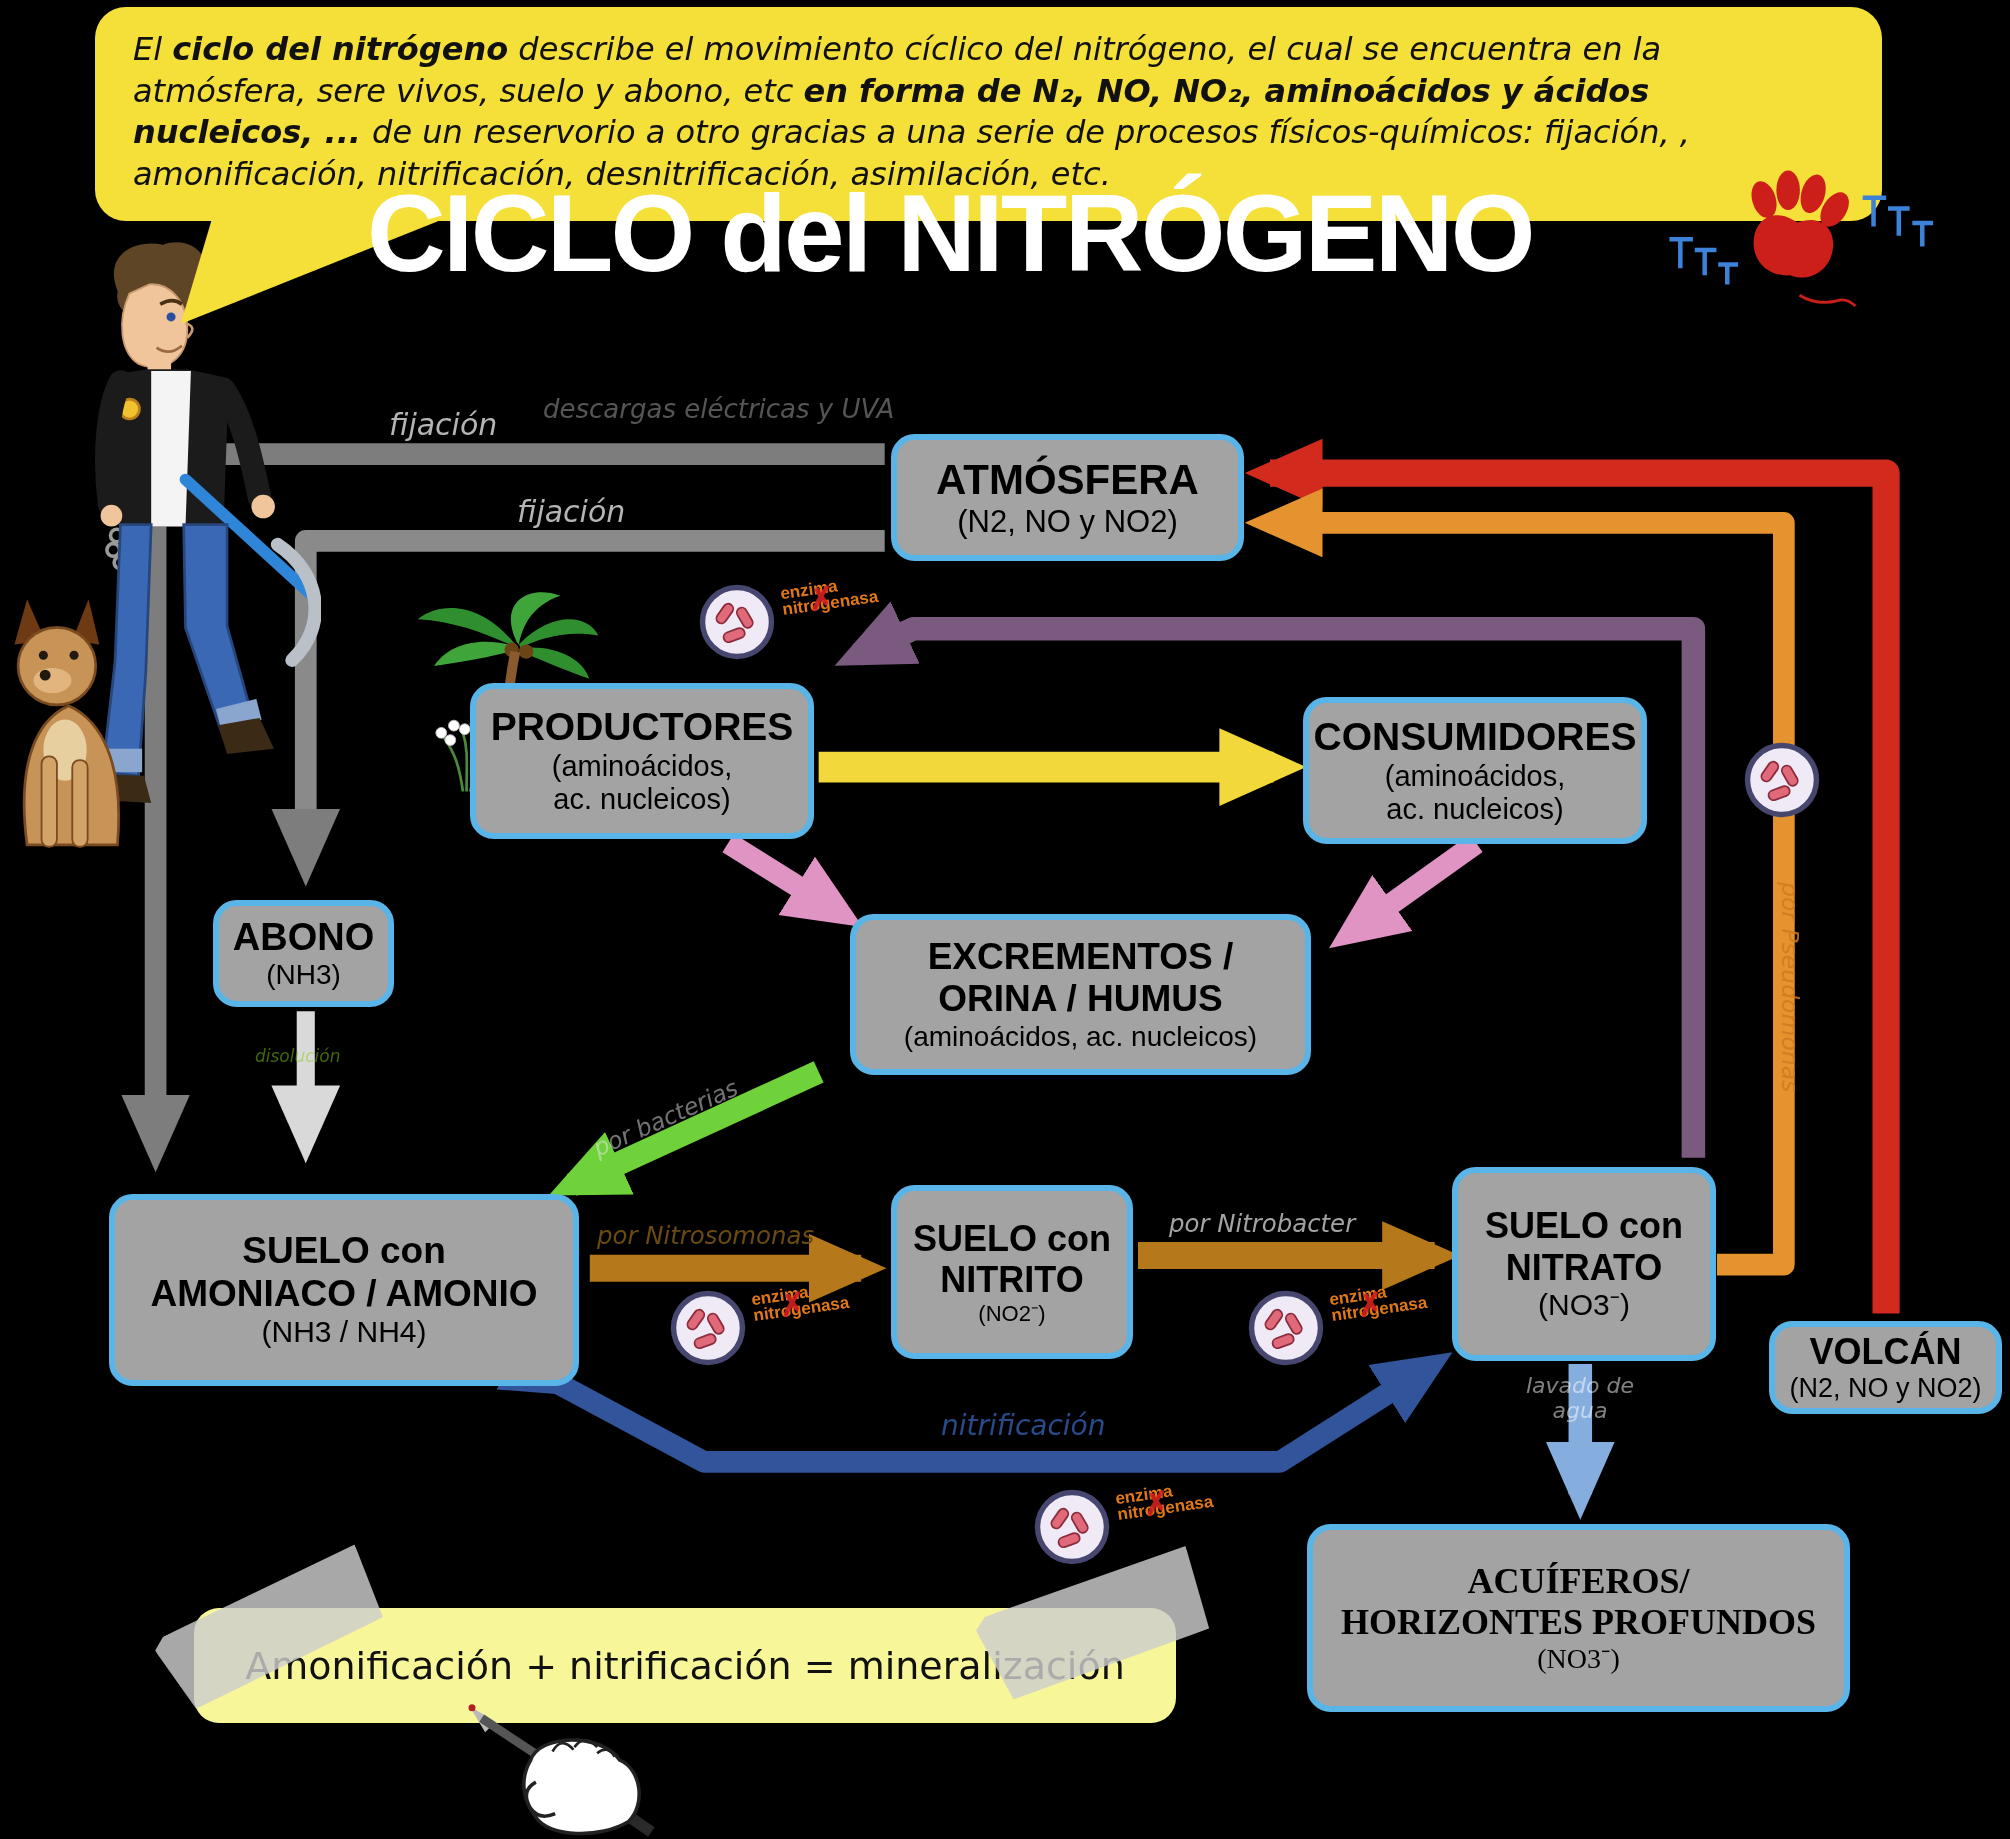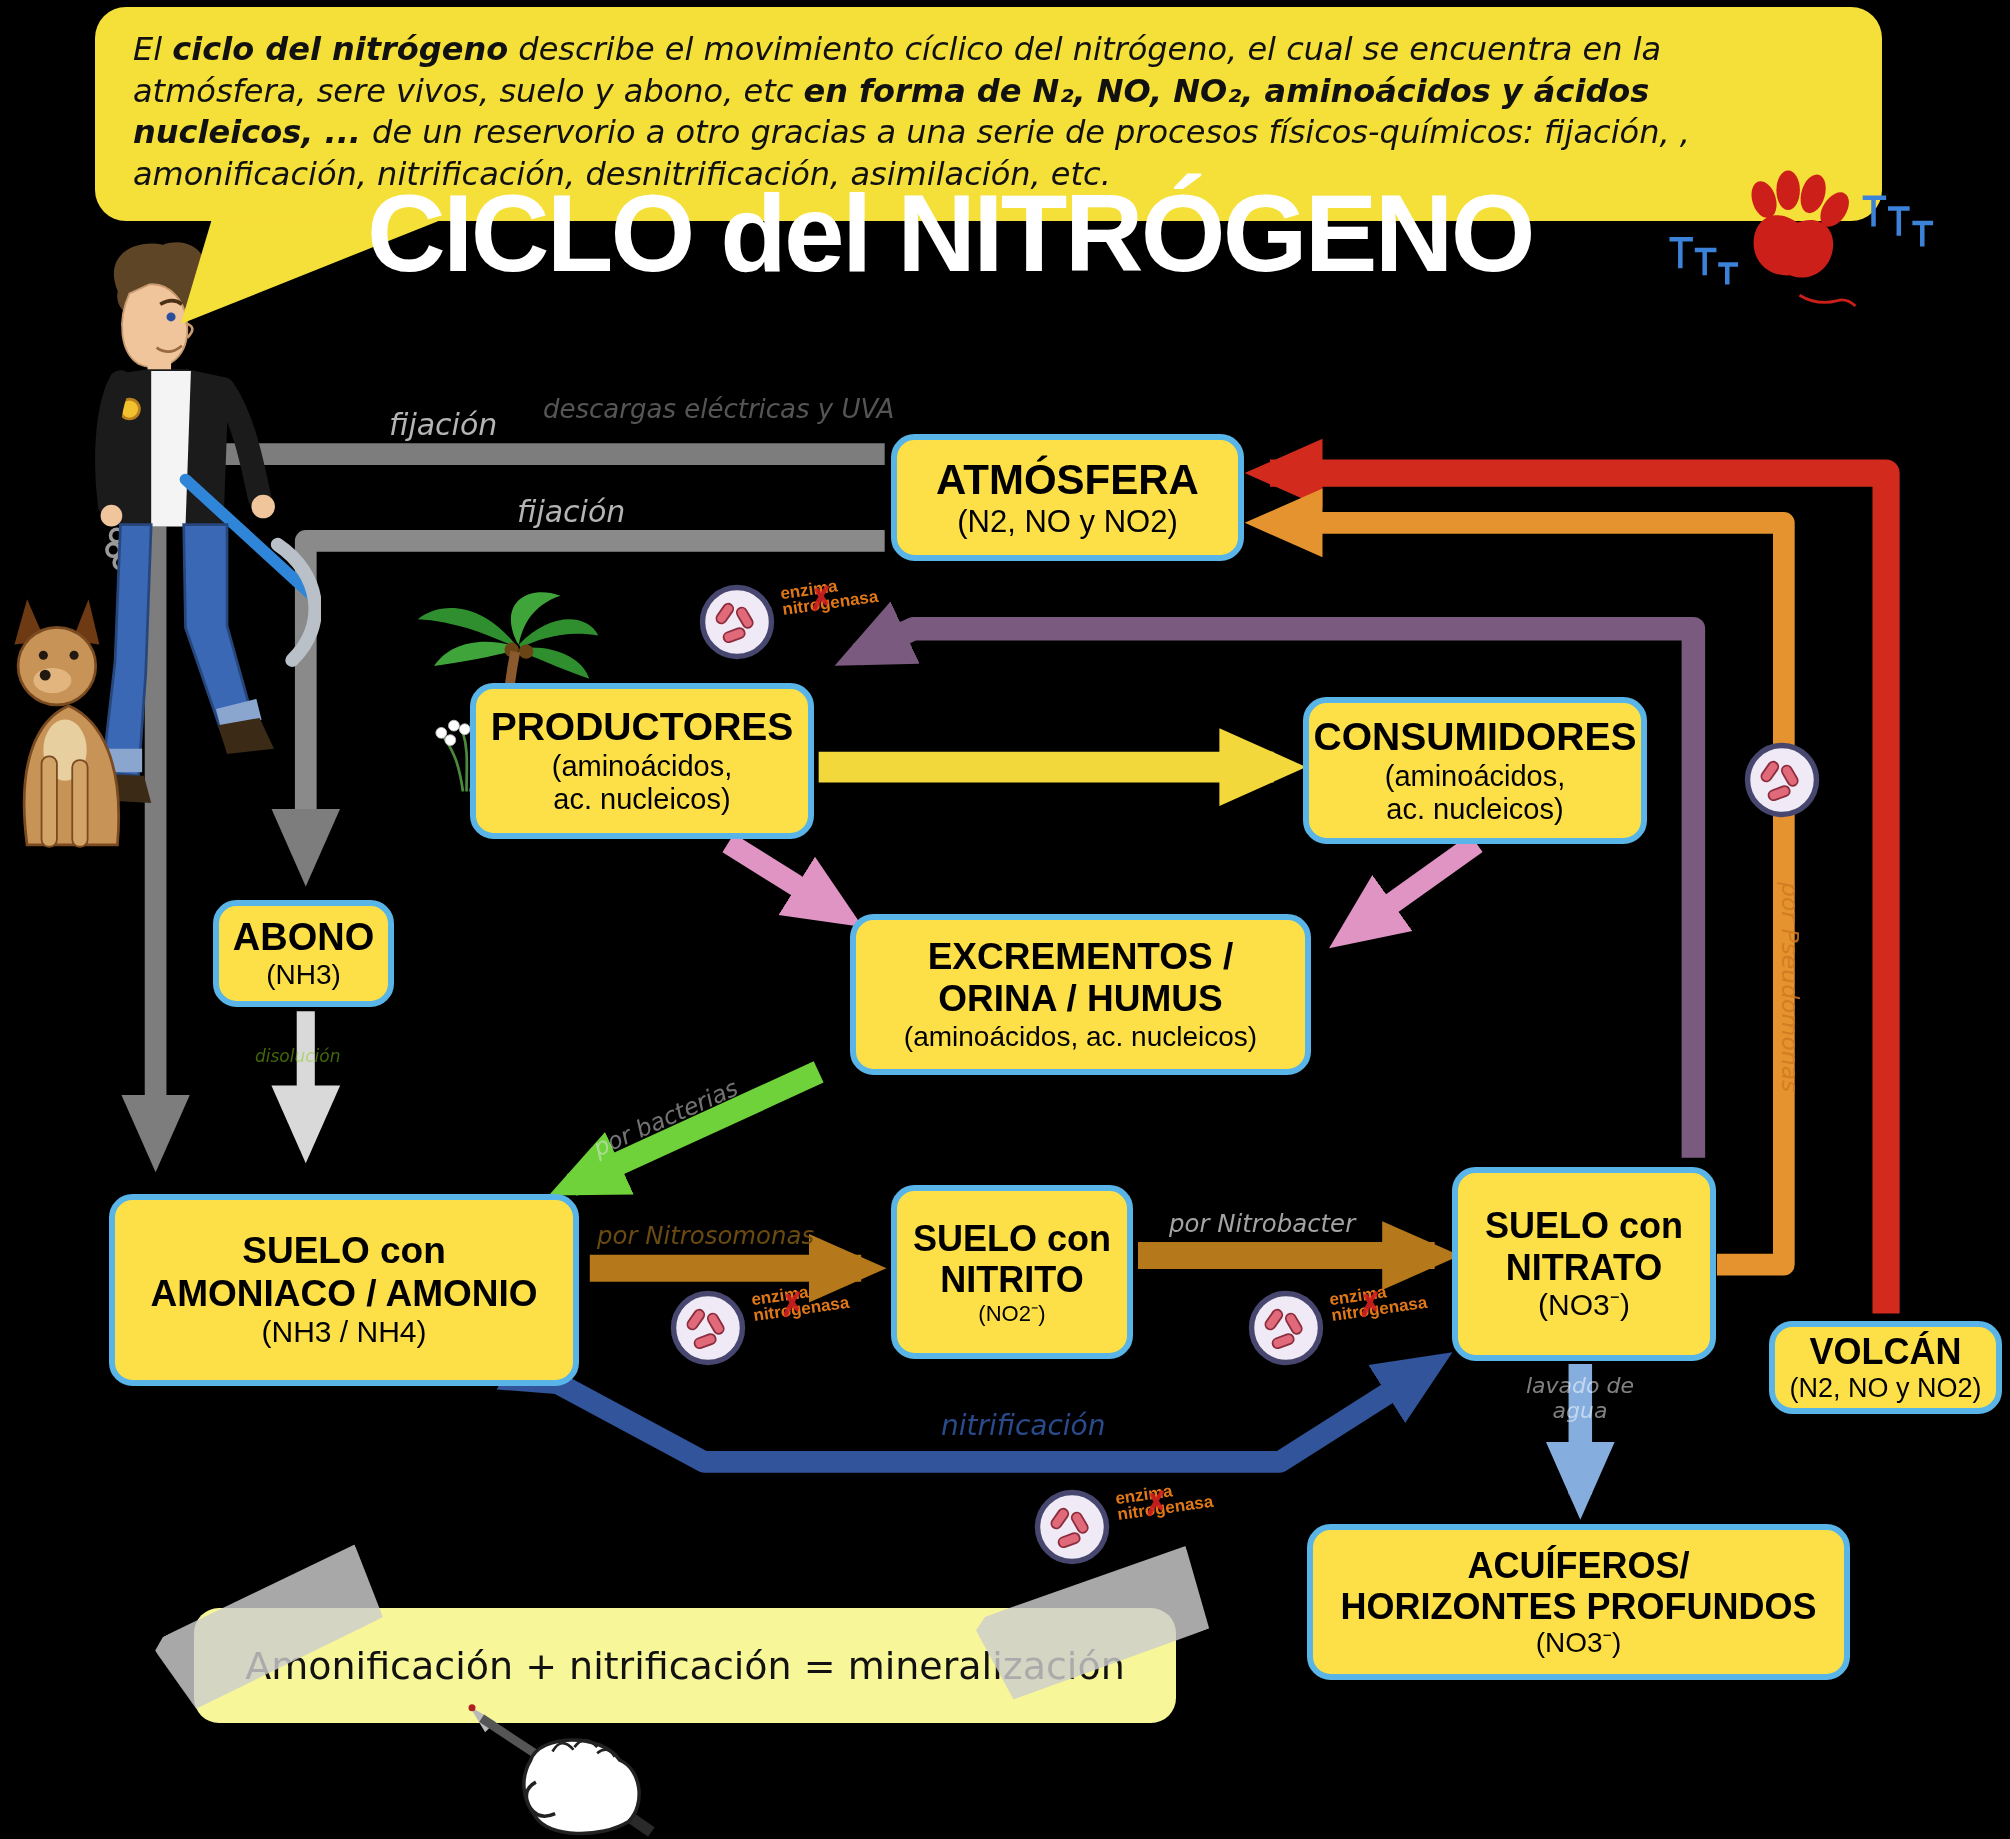--- a/index.html
+++ b/index.html
@@ -1,21 +1,21 @@
 <!DOCTYPE html>
 <html style="font-size:14.5px"><head>
 <meta charset="utf-8">
 <style>
   html,body{margin:0;padding:0;background:#000;}
   #canvas{position:relative;width:2010px;height:1839px;background:#000;overflow:hidden;
           font-family:"Liberation Sans",sans-serif;}
   .abs{position:absolute;}
   
   .node{position:absolute;display:flex;flex-direction:column;align-items:center;justify-content:center;
-        background:#fde047;border:6.3px solid #59b5e8;border-radius:23.5px;color:#000;line-height:1.15;
+        background:#a3a3a3;border:6.3px solid #59b5e8;border-radius:23.5px;color:#000;line-height:1.15;
         text-align:center;box-sizing:border-box;padding:4px 9px;}
   .node .t{font-weight:700;}
   .node .s{font-weight:400;}
   
   #bubble{position:absolute;left:95px;top:7.2px;width:1787px;height:214px;background:#f5df39;
           border-radius:31px;padding:22px 38px;box-sizing:border-box;color:#111;
           font-family:"DejaVu Sans",sans-serif;font-style:italic;font-size:32px;line-height:1.3;}
   #bubble .b{font-weight:700;}
   
   #title{position:absolute;left:208px;top:170px;width:1484px;text-align:center;color:#fff;
@@ -201,21 +201,21 @@
     <div class="t" style="font-size:36px;">SUELO con</div>
     <div class="t" style="font-size:36px;">NITRATO</div>
     <div class="s" style="font-size:30px;">(NO3⁻)</div>
   </div>
 
   <div class="node" style="left:1769px;top:1321px;width:233px;height:93px;">
     <div class="t" style="font-size:36px;">VOLCÁN</div>
     <div class="s" style="font-size:27px;">(N2, NO y NO2)</div>
   </div>
 
-  <div class="node" style="left:1307px;top:1524px;width:543px;height:156px;">
+  <div class="node" style="left:1307px;top:1524px;width:543px;height:188px;font-family:Liberation Serif, serif;">
     <div class="t" style="font-size:36px;">ACUÍFEROS/</div>
     <div class="t" style="font-size:36px;">HORIZONTES PROFUNDOS</div>
     <div class="s" style="font-size:28px;">(NO3⁻)</div>
   </div>
 
   <div class="bact" style="left:698px;top:583px;">
     <svg width="78" height="78" viewBox="0 0 86 86">
       <circle cx="43" cy="43" r="38" fill="#efeaf6" stroke="#46466e" stroke-width="6"></circle>
       <rect x="24" y="22" width="11" height="24" rx="5.5" fill="#e06a7a" stroke="#8c2c3c" stroke-width="2" transform="rotate(35 30 34)"></rect>
       <rect x="46" y="26" width="11" height="24" rx="5.5" fill="#e06a7a" stroke="#8c2c3c" stroke-width="2" transform="rotate(-30 52 38)"></rect>

